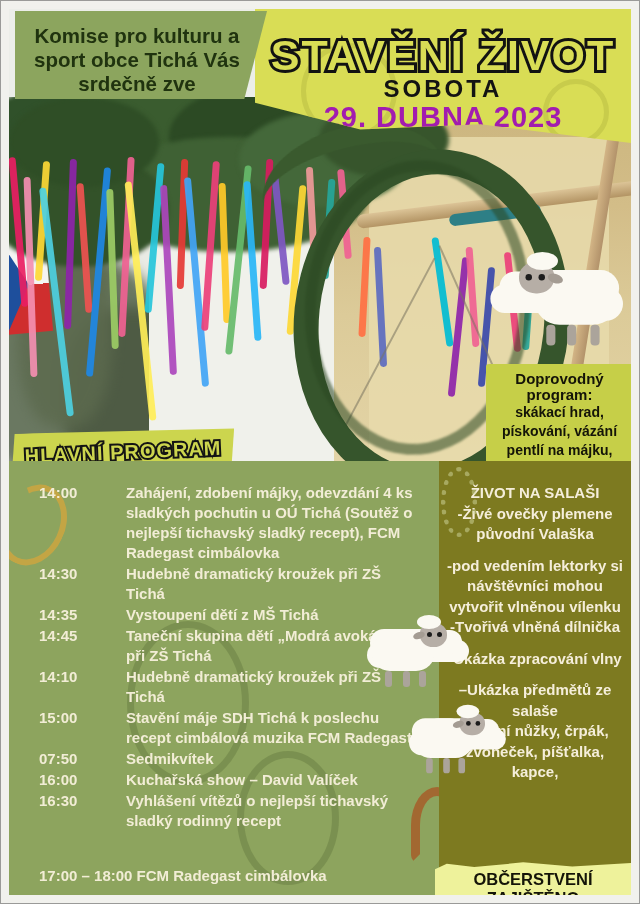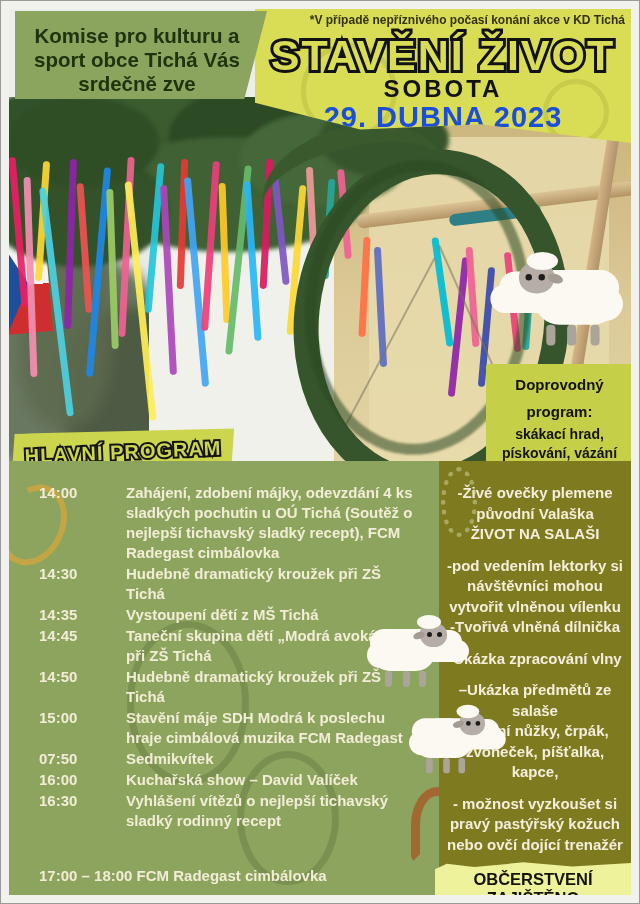--- a/index.html
+++ b/index.html
@@ -45,29 +45,29 @@
   
   .yellow-band{position:absolute;left:246px;top:0;width:376px;height:134px;background:#d9dd55;
     clip-path:polygon(0 0,100% 0,100% 100%,60% 86%,28% 90%,0 70%);}
   .curl{position:absolute;border:5px solid rgba(190,193,70,.9);border-radius:50%;opacity:.7;}
   .note{position:absolute;top:4px;right:6px;font-size:12px;font-weight:600;color:#33330f;}
   .title{position:absolute;left:0;top:22px;width:100%;text-align:center;font-size:43px;font-weight:800;
     letter-spacing:2px;color:#d9dd55;-webkit-text-stroke:6px #121212;paint-order:stroke fill;white-space:nowrap;}
   .day{position:absolute;left:0;top:66px;width:100%;text-align:center;font-size:24px;font-weight:800;
     letter-spacing:3px;color:#131313;}
   .date{position:absolute;left:0;top:92px;width:100%;text-align:center;font-size:29px;font-weight:800;
-    letter-spacing:1px;color:#1d4ed8;}
+    letter-spacing:1px;color:#a21caf;}
   .invite{position:absolute;left:6px;top:2px;width:252px;height:88px;background:#8ca55e;
     clip-path:polygon(0 0,100% 0,91% 100%,0 100%);box-sizing:border-box;padding:13px 18px 0 10px;
     text-align:center;font-size:20.5px;line-height:1.18;font-weight:800;color:#20330f;}
 
   
   .side-box{position:absolute;left:477px;top:355px;width:147px;height:100px;background:#c6cf48;
     box-sizing:border-box;padding:7px 8px;text-align:center;color:#141408;border-radius:3px 3px 0 0;}
-  .side-box .h{font-size:15px;font-weight:800;line-height:27px;}
+  .side-box .h{font-size:15px;font-weight:800;line-height:16px;}
   .side-box .b{font-size:14px;font-weight:700;line-height:19px;}
 
   
   .mp-banner{position:absolute;left:2px;top:420px;width:224px;height:44px;background:#ccd54e;
     transform:rotate(-2.5deg);clip-path:polygon(2% 0,100% 10%,98% 100%,0 90%);
     text-align:center;line-height:46px;font-size:20px;font-weight:800;letter-spacing:1px;
     color:#ccd54e;-webkit-text-stroke:4px #141414;paint-order:stroke fill;white-space:nowrap;}
 
   
   .schedule{position:absolute;left:0;top:452px;width:430px;height:434px;background:#8da45e;
@@ -187,21 +187,20 @@
             <div class="ear"></div>
             <div class="eye e1"></div>
             <div class="eye e2"></div>
           </div>
       </div>
     </div>
 
     <div class="yellow-band">
       <div class="curl" style="left:46px;top:34px;width:86px;height:86px;"></div>
       <div class="curl" style="left:288px;top:70px;width:56px;height:56px;"></div>
-      <div class="note">*V případě nepříznivého počasí konání akce v KD Tichá</div>
       <div class="title">STAVĚNÍ ŽIVOT</div>
       <div class="day">SOBOTA</div>
       <div class="date">29. DUBNA 2023</div>
     </div>
     <div class="invite">Komise pro kulturu a sport obce Tichá Vás srdečně zve</div>
 
     <div class="side-box">
       <div class="h">Doprovodný program:</div>
       <div class="b">skákací hrad, pískování, vázání pentlí na májku, malování na obličej</div>
     </div>
@@ -230,27 +229,27 @@
           <div class="sch-time">14:35</div>
           <div class="sch-desc">Vystoupení dětí z MŠ Tichá</div>
         </div>
 
         <div class="sch-row">
           <div class="sch-time">14:45</div>
           <div class="sch-desc">Taneční skupina dětí „Modrá avokáda“ při ZŠ Tichá</div>
         </div>
 
         <div class="sch-row">
-          <div class="sch-time">14:50</div>
+          <div class="sch-time">14:10</div>
           <div class="sch-desc">Hudebně dramatický kroužek při ZŠ Tichá</div>
         </div>
 
         <div class="sch-row">
           <div class="sch-time">15:00</div>
-          <div class="sch-desc">Stavění máje SDH Modrá k poslechu hraje cimbálová muzika FCM Radegast</div>
+          <div class="sch-desc">Stavění máje SDH Tichá k poslechu recept cimbálová muzika FCM Radegast</div>
         </div>
 
         <div class="sch-row">
           <div class="sch-time">07:50</div>
           <div class="sch-desc">Sedmikvítek</div>
         </div>
 
         <div class="sch-row">
           <div class="sch-time">16:00</div>
           <div class="sch-desc">Kuchařská show – David Valíček</div>
@@ -261,43 +260,42 @@
           <div class="sch-desc">Vyhlášení vítězů o nejlepší tichavský sladký rodinný recept</div>
         </div>
 
         <div class="sch-row">
         </div>
       </div>
 
     <div class="salas">
       <div class="colspiral"></div>
 
+        <div class="salas-line">ŽIVOT NA SALAŠI</div>
+
         <div class="salas-line">-Živé ovečky plemene původní Valaška</div>
 
-        <div class="salas-line">ŽIVOT NA SALAŠI</div>
-
         <div class="salas-line"></div>
 
         <div class="salas-line">-pod vedením lektorky si návštěvníci mohou vytvořit vlněnou vílenku</div>
 
         <div class="salas-line">-Tvořivá vlněná dílnička</div>
 
         <div class="salas-line"></div>
 
         <div class="salas-line">-Ukázka zpracování vlny</div>
 
         <div class="salas-line"></div>
 
         <div class="salas-line">–Ukázka předmětů ze salaše</div>
 
         <div class="salas-line">– ruční nůžky, črpák, zvoneček, píšťalka, kapce,</div>
 
         <div class="salas-line"></div>
 
-        <div class="salas-line">- možnost vyzkoušet si pravý pastýřský kožuch nebo ovčí dojící trenažér</div>
       </div>
     <div class="refresh">OBČERSTVENÍ ZAJIŠTĚNO</div>
 
     <div class="sheep" style="left:358px;top:608px;">
       <div class="wool"></div>
         <div class="leg l1"></div>
         <div class="leg l2"></div>
         <div class="leg l3"></div>
       <div class="head">
           <div class="ear"></div>

